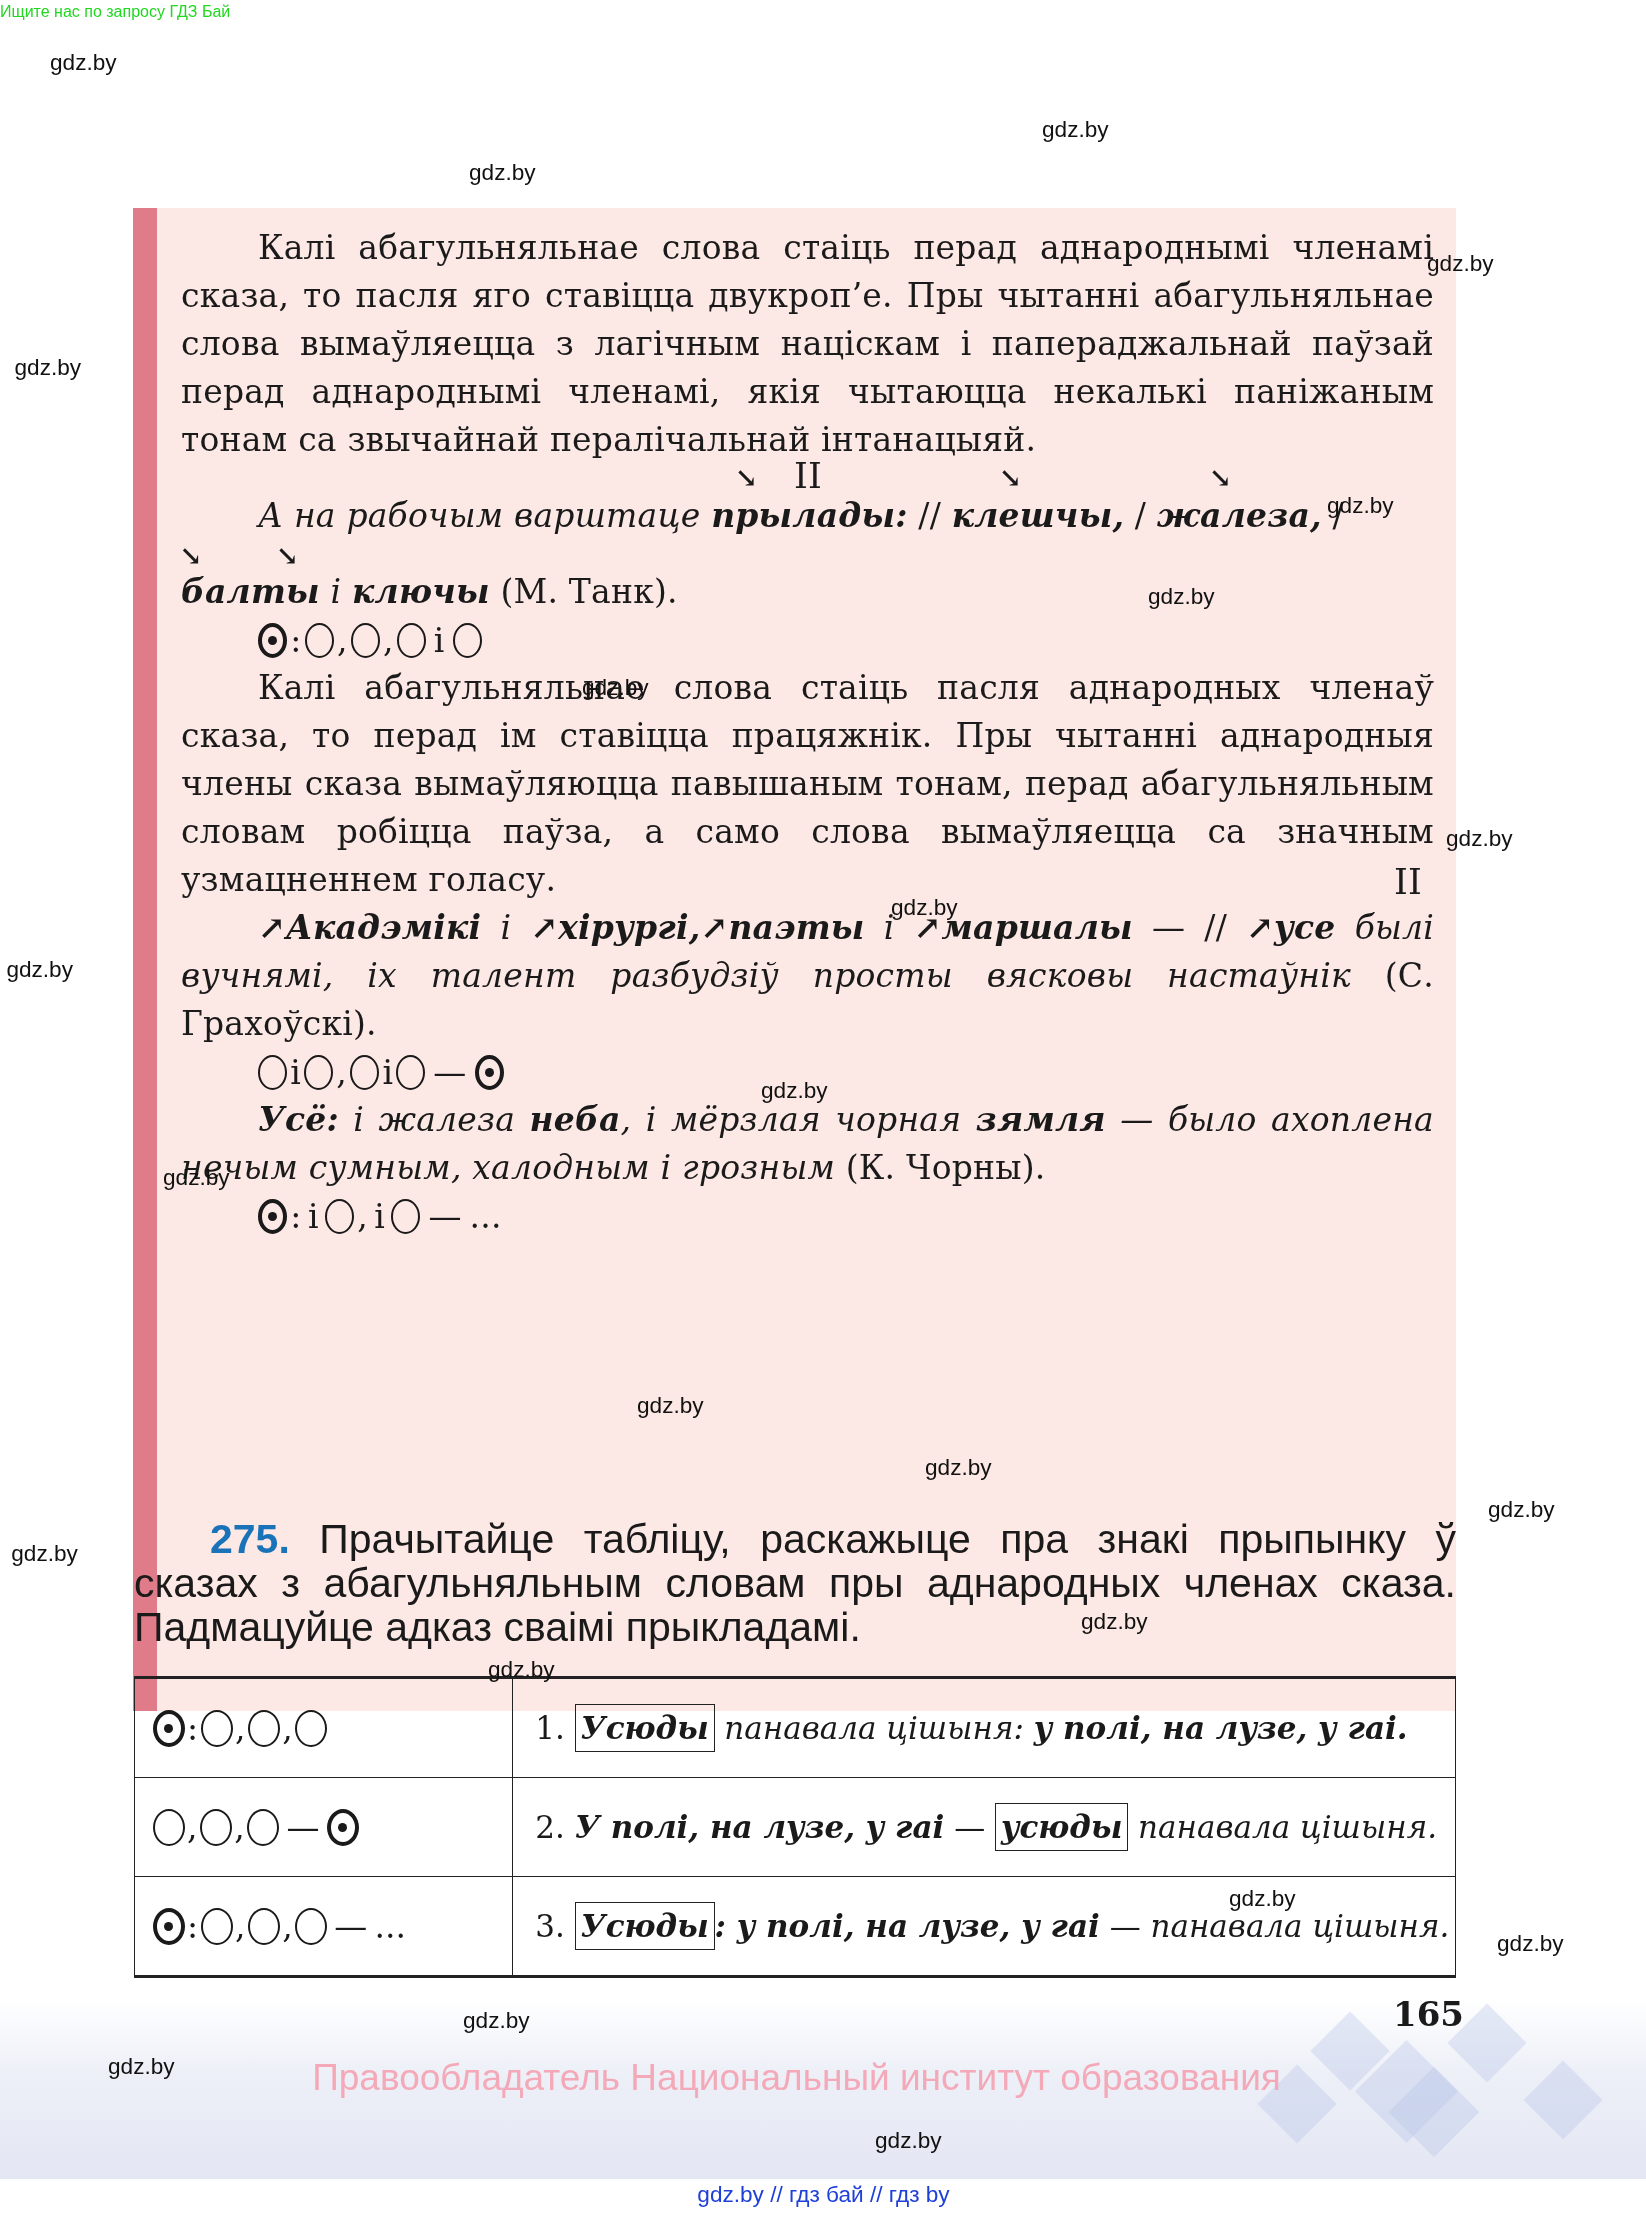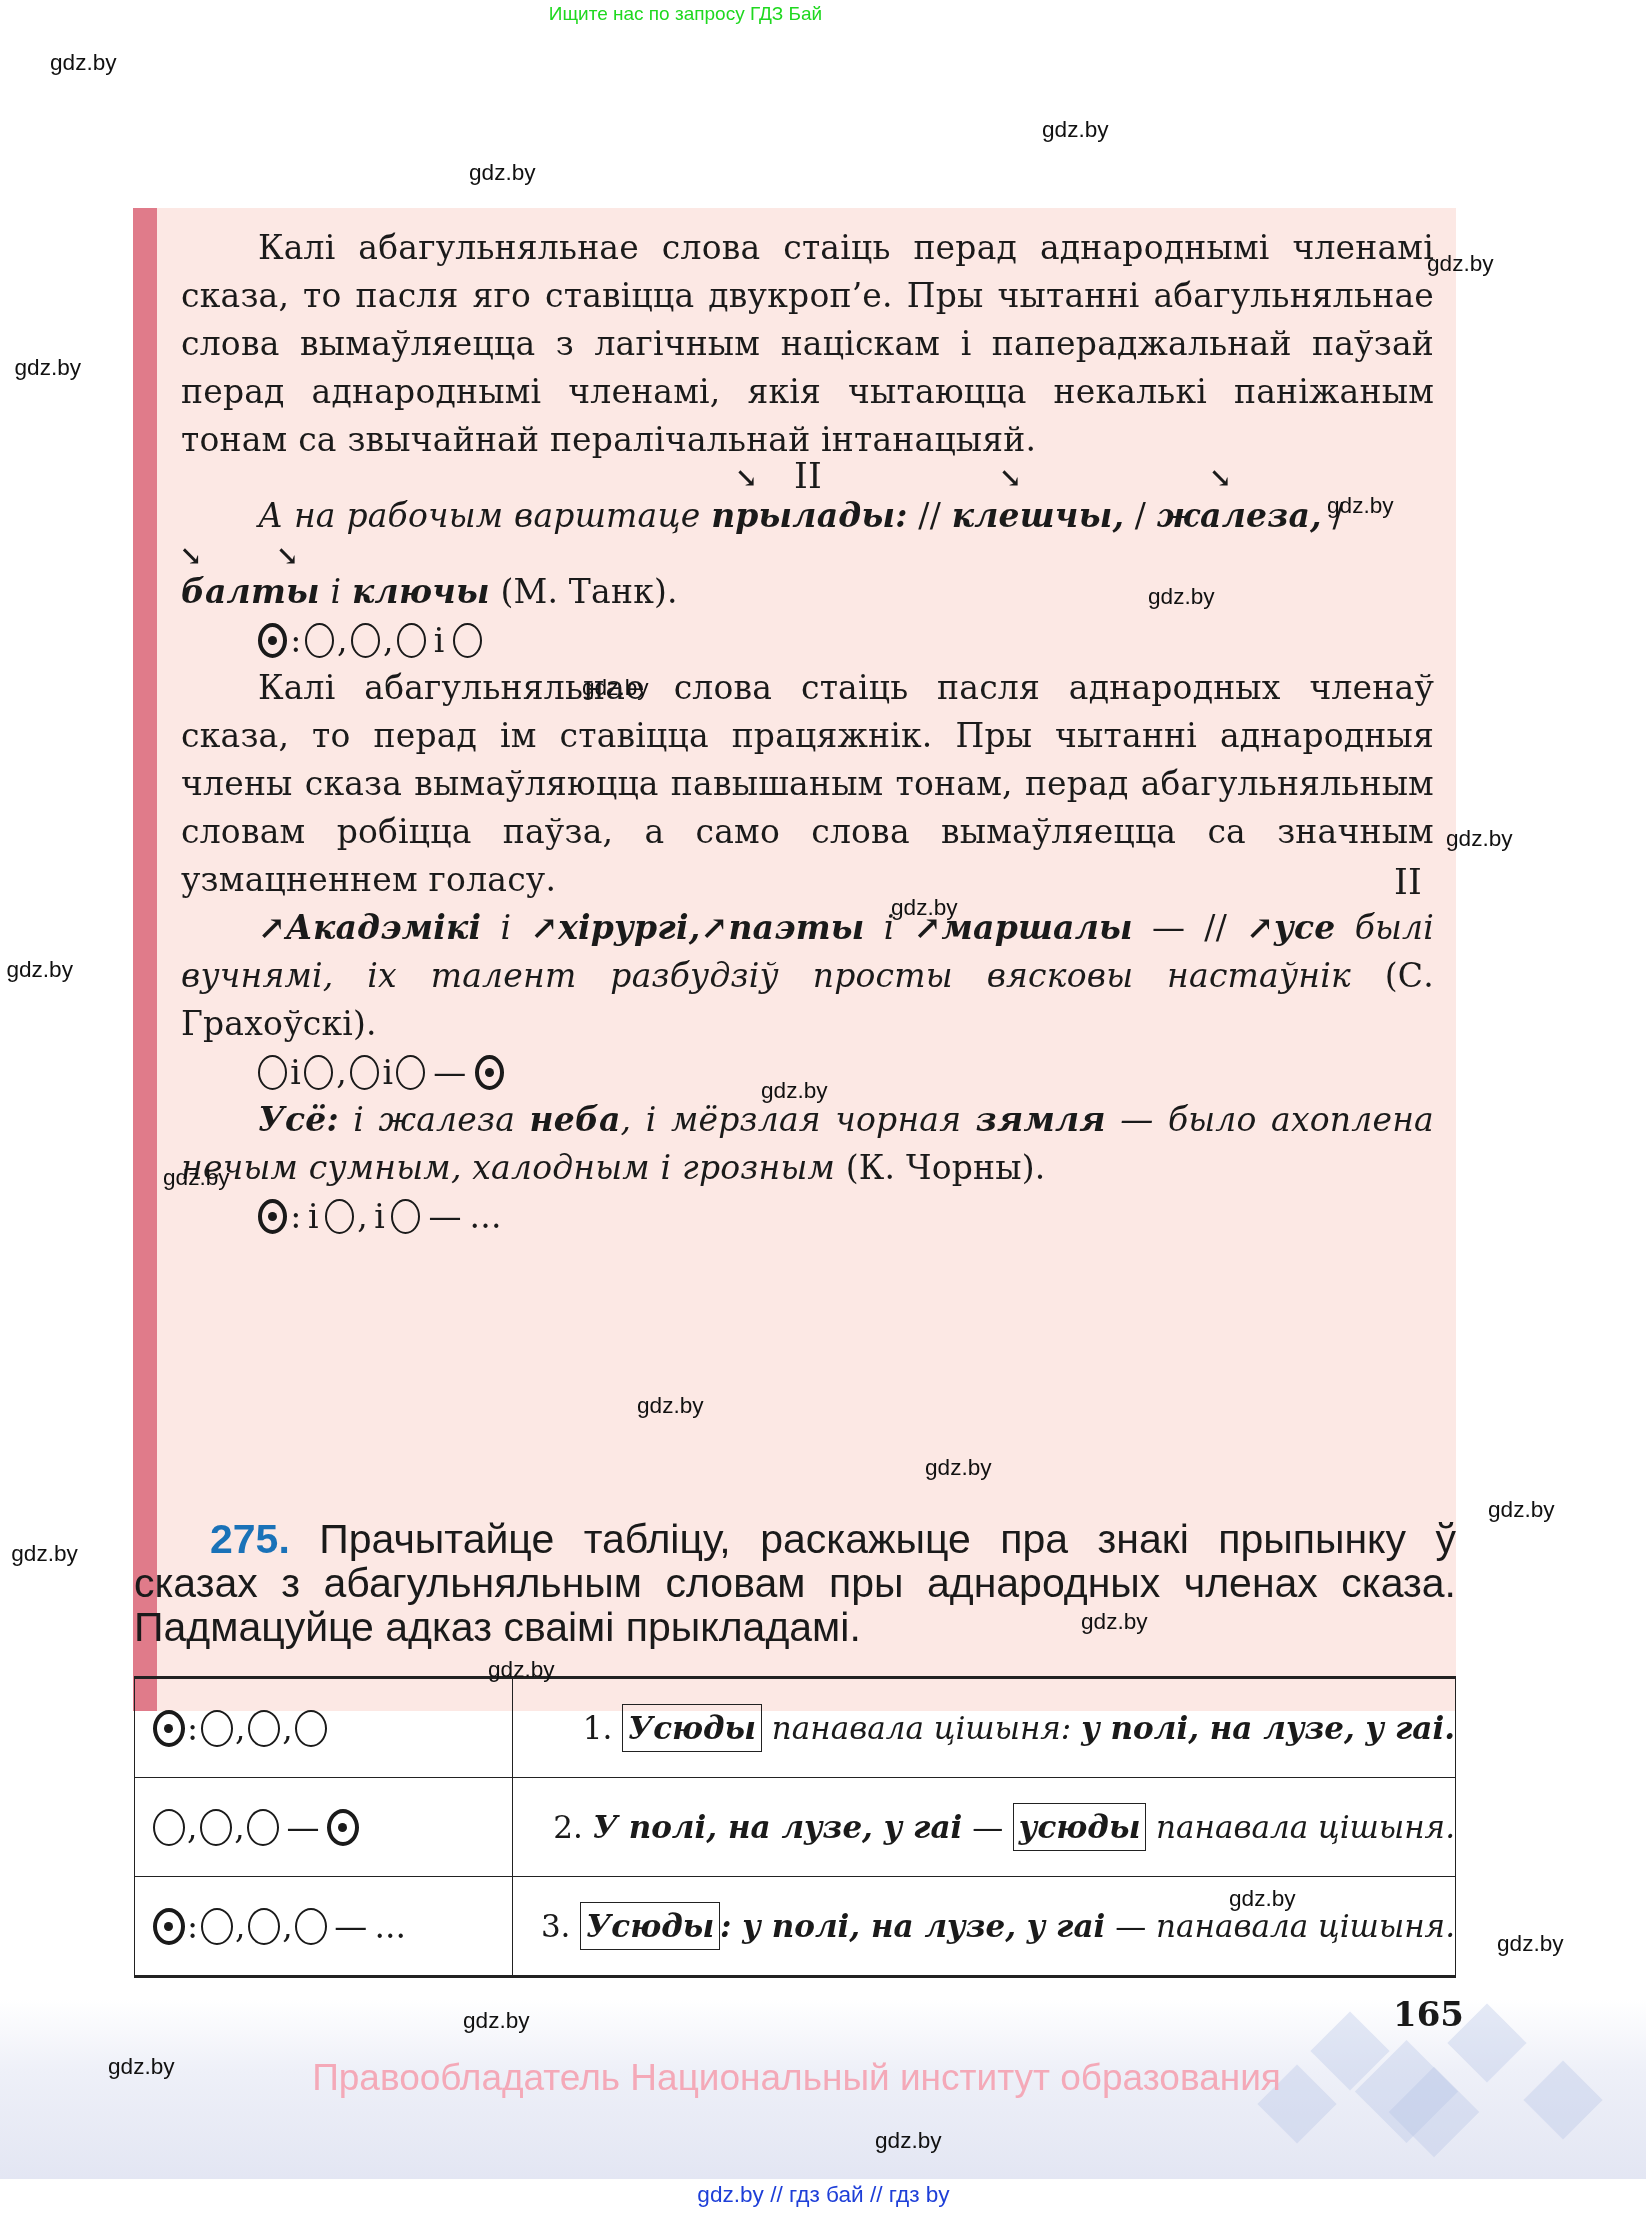--- a/index.html
+++ b/index.html
@@ -4,22 +4,22 @@
 <style>
   html, body { margin: 0; padding: 0; }
   body {
     width: 1647px; height: 2216px; position: relative; overflow: hidden;
     background: #ffffff;
     font-family: "DejaVu Serif", serif;
     color: #1a1a1a;
   }
   .abs { position: absolute; }
   .top-banner {
-    left: 0; width: 1371px; top: 3.2px; text-align: center;
-    font-family: "Liberation Sans", sans-serif; font-size: 19px; color: #1fd81f;
+    left: 0; width: 1371px; top: 3.2px; text-align: left;
+    font-family: "Liberation Sans", sans-serif; font-size: 16px; color: #1fd81f;
   }
   .wm {
     position: absolute; font-family: "Liberation Sans", sans-serif;
     font-size: 22.6px; color: #111; white-space: nowrap; z-index: 5;
   }
   
   .rule-box {
     left: 133px; top: 208px; width: 1323px; height: 1503px;
     background: #fce8e4;
   }
@@ -62,21 +62,21 @@
   .tbl {
     left: 134px; top: 1676px; width: 1322px; height: 301px;
     border-collapse: collapse;
   }
   .tbl td {
     border: 1.6px solid #222; height: 98px; vertical-align: middle; padding: 0;
   }
   .tbl tr:first-child td { border-top-width: 3.2px; }
   .tbl tr:last-child td { border-bottom-width: 3.2px; }
   .tbl td.c1 { width: 359px; padding-left: 17.7px; }
-  .tbl td.c2 { padding-left: 22.6px; font-size: 31px; font-family: "DejaVu Serif", serif; text-align: right; }
+  .tbl td.c2 { padding-left: 22.6px; font-size: 31px; font-family: "DejaVu Serif", serif; }
   .tbl .schemecell { display: flex; align-items: center; gap: 2.4px; }
   .tbl .circ { width: 32px; height: 37px; }
   .framed { border: 1.6px solid #222; padding: 4.8px 4.8px; display: inline-block; line-height: 37px; }
 
   
   .band {
     left: 0; top: 1999px; width: 1647px; height: 180px;
     background: linear-gradient(to bottom, #ffffff 0%, #eef0f8 40%, #e3e6f3 100%);
   }
   .diamond { position: absolute; width: 56px; height: 56px; transform: rotate(45deg); background: rgba(180,195,230,0.35); }

